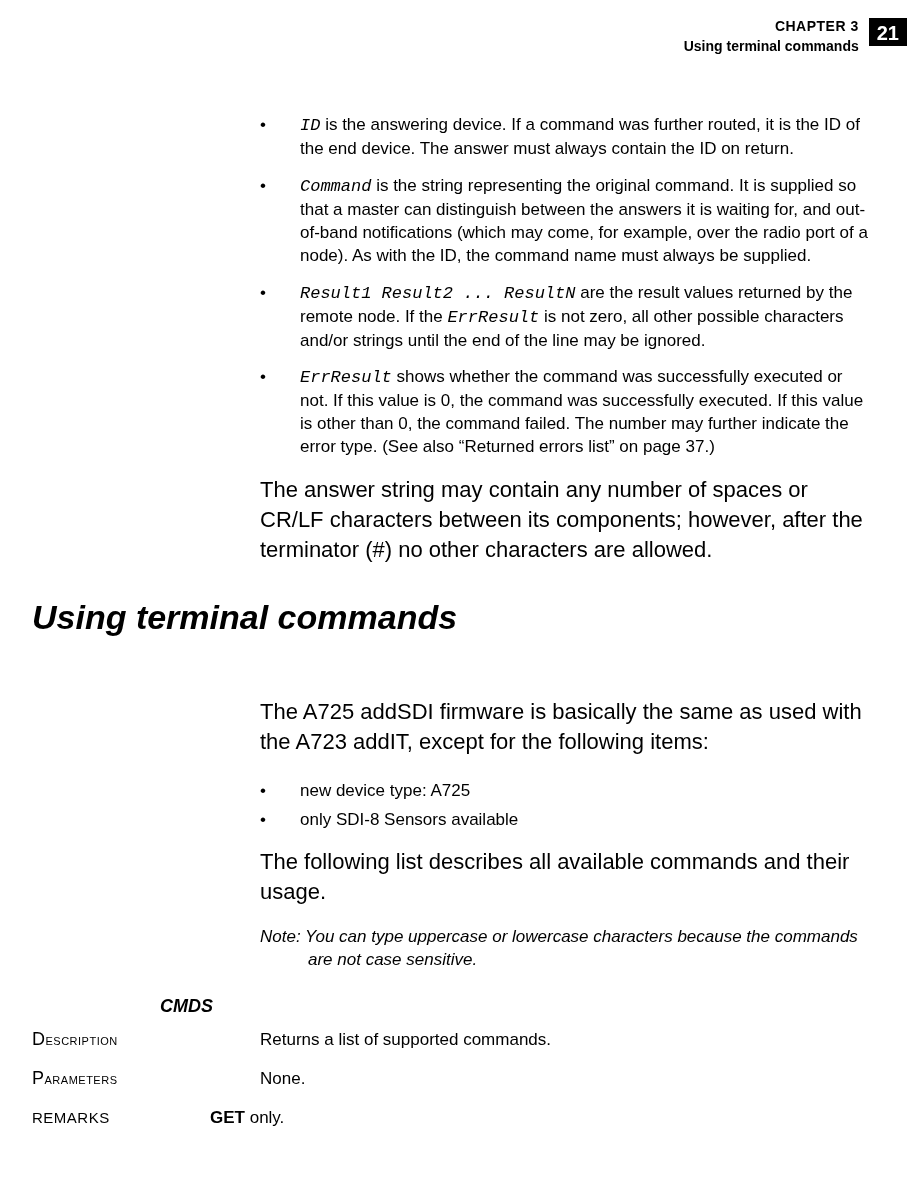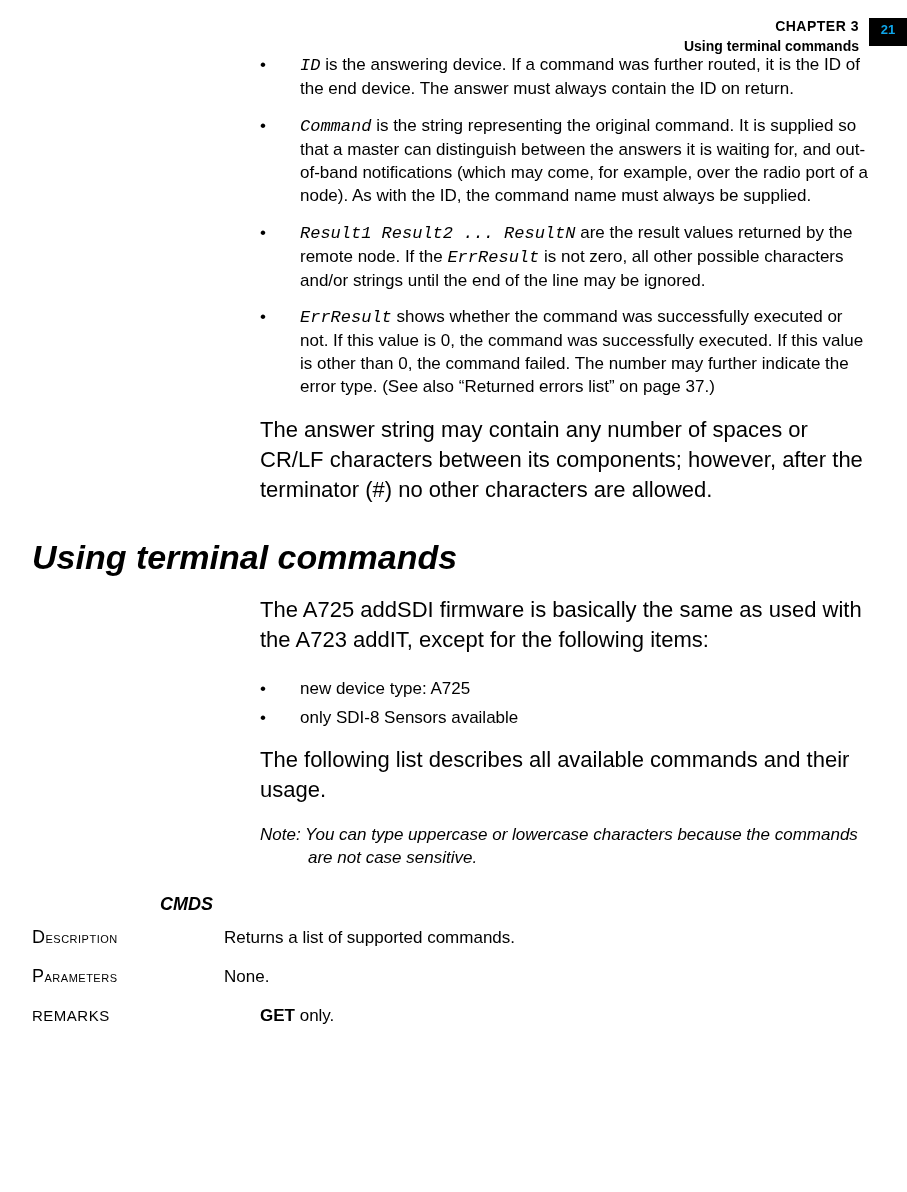--- a/index.html
+++ b/index.html
@@ -29,29 +29,30 @@
       font-weight: bold;
       letter-spacing: 0.5px;
     }
     .section-name {
       font-size: 14px;
       font-weight: bold;
       margin-top: 4px;
     }
     .page-number {
       background: #000;
-      color: #0ea5e9;
-      font-weight: bold;
-      font-size: 13px;
+      color: #ffffff;
+      font-weight: bold;
+      font-size: 20px;
       padding: 4px 8px;
       height: 20px;
       min-width: 22px;
       text-align: center;
     }
     .content {
+      margin-top: 60px;
       padding-left: 260px;
       padding-right: 32px;
     }
     .bullet-list {
       list-style: none;
       padding: 0;
       margin: 0 0 16px 0;
     }
     .bullet-list li {
       position: relative;
@@ -112,33 +113,33 @@
       font-weight: bold;
       font-style: italic;
       margin: 10px 0 12px 160px;
     }
     .def-row {
       display: flex;
       align-items: baseline;
       margin-bottom: 16px;
     }
     .def-label {
-      width: 224px;
+      width: 260px;
       padding-left: 32px;
       font-size: 15px;
       font-variant: small-caps;
       letter-spacing: 0.5px;
       box-sizing: border-box;
       flex-shrink: 0;
     }
     .def-label::first-letter {
       font-size: 18px;
     }
     .def-label-plain {
-      width: 260px;
+      width: 210px;
       padding-left: 32px;
       font-size: 15px;
       letter-spacing: 0.5px;
       box-sizing: border-box;
       flex-shrink: 0;
       text-transform: uppercase;
     }
     .def-value {
       font-size: 17px;
       line-height: 1.35;

